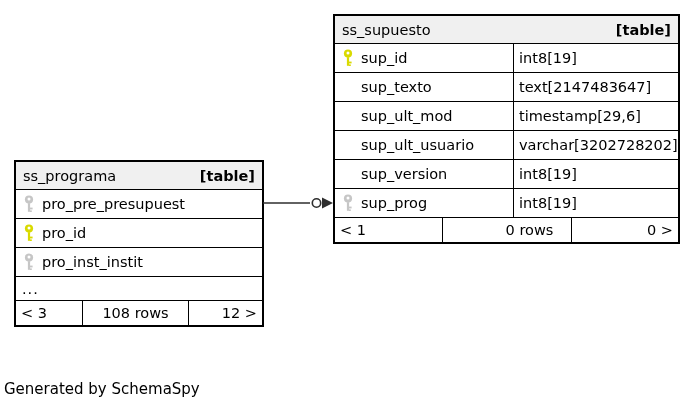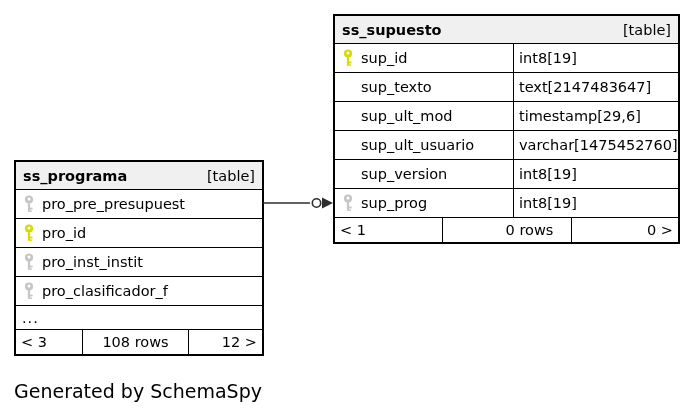--- a/index.html
+++ b/index.html
@@ -30,22 +30,22 @@
     font-size: 14.5px;
   }
   .entity-header {
     height: 27px;
     background: var(--header-bg);
     display: flex;
     align-items: center;
     justify-content: space-between;
     padding: 0 7px;
   }
-  .entity-title { font-weight: bold; }
-  .entity-kind { font-weight: normal; text-align: center; }
+  .entity-title { font-weight: normal; }
+  .entity-kind { font-weight: bold; text-align: center; }
 
   .row {
     height: 29px;
     border-top: 1px solid var(--border-color);
     display: flex;
     align-items: stretch;
     background: var(--row-bg);
   }
   .name-cell {
     display: flex;
@@ -97,22 +97,22 @@
   .entity-wide .fc-mid  { flex: 0 0 129px; padding-left: 45px; }
   .entity-wide .fc-right{ flex: 1 1 auto; }
 
   .rel-svg { position: absolute; left: 263px; top: 195px; }
   .rel-line   { stroke: var(--connector-color); stroke-width: 1.6; }
   .rel-circle { fill: #ffffff; stroke: var(--connector-color); stroke-width: 1.6; }
   .rel-arrow  { fill: var(--connector-color); }
 
   .caption {
     position: absolute;
-    left: 14px; top: 380px;
-    font-size: 19px;
+    left: 4px; top: 380px;
+    font-size: 15px;
   }
 </style>
 </head>
 <body>
 
 <div class="canvas">
 
   <div class="entity entity-narrow" style="left:14px; top:160px; width:250px;">
     <div class="entity-header">
       <span class="entity-title">ss_programa</span>
@@ -157,34 +157,20 @@
             <circle cx="6" cy="4" r="1.5" fill="#ffffff"></circle>
             <rect x="4.9" y="8.2" width="2.2" height="8.6" fill="currentColor"></rect>
             <rect x="7" y="12.6" width="2.6" height="1.8" fill="currentColor"></rect>
             <rect x="7" y="15.4" width="1.8" height="1.6" fill="currentColor"></rect>
           </svg>
         </span>
         <span>pro_inst_instit</span>
       </div>
     </div>
 
-    <div class="row">
-      <div class="name-cell">
-        <span class="keycell key-fk">
-          <svg width="12" height="18" viewBox="0 0 12 18" aria-hidden="true">
-            <circle cx="6" cy="4.6" r="4.1" fill="currentColor"></circle>
-            <circle cx="6" cy="4" r="1.5" fill="#ffffff"></circle>
-            <rect x="4.9" y="8.2" width="2.2" height="8.6" fill="currentColor"></rect>
-            <rect x="7" y="12.6" width="2.6" height="1.8" fill="currentColor"></rect>
-            <rect x="7" y="15.4" width="1.8" height="1.6" fill="currentColor"></rect>
-          </svg>
-        </span>
-        <span>pro_clasificador_f</span>
-      </div>
-    </div>
 
     <div class="ellipsis-row">...</div>
 
     <div class="tfoot">
       <span class="fc fc-left">&lt; 3</span>
       <span class="fc fc-mid">108 rows</span>
       <span class="fc fc-right">12 &gt;</span>
     </div>
   </div>
 
@@ -224,21 +210,21 @@
         <span>sup_ult_mod</span>
       </div>
       <div class="type-cell">timestamp[29,6]</div>
     </div>
 
     <div class="row">
       <div class="name-cell">
         <span class="keycell"></span>
         <span>sup_ult_usuario</span>
       </div>
-      <div class="type-cell">varchar[1475452760]</div>
+      <div class="type-cell">varchar[3202728202]</div>
     </div>
 
     <div class="row">
       <div class="name-cell">
         <span class="keycell"></span>
         <span>sup_version</span>
       </div>
       <div class="type-cell">int8[19]</div>
     </div>
 

